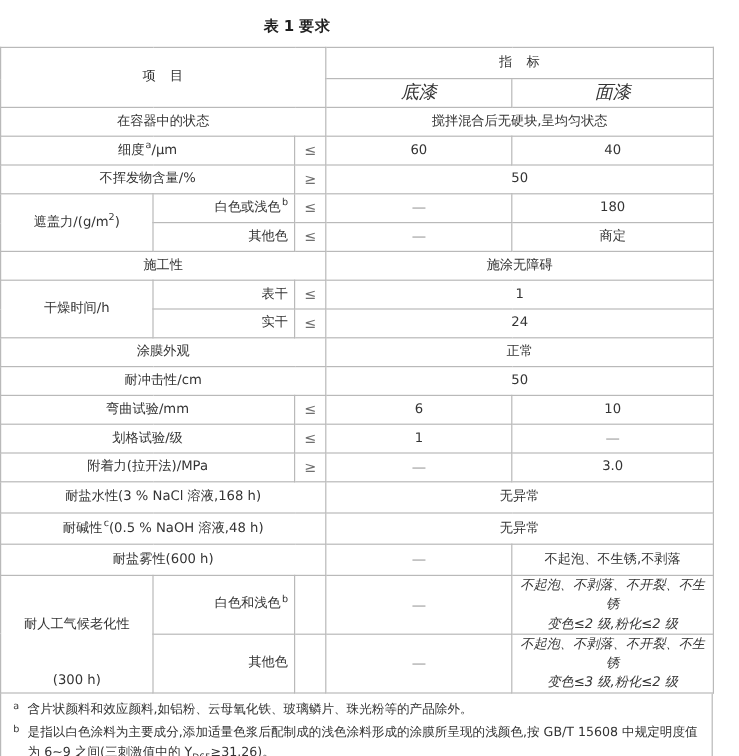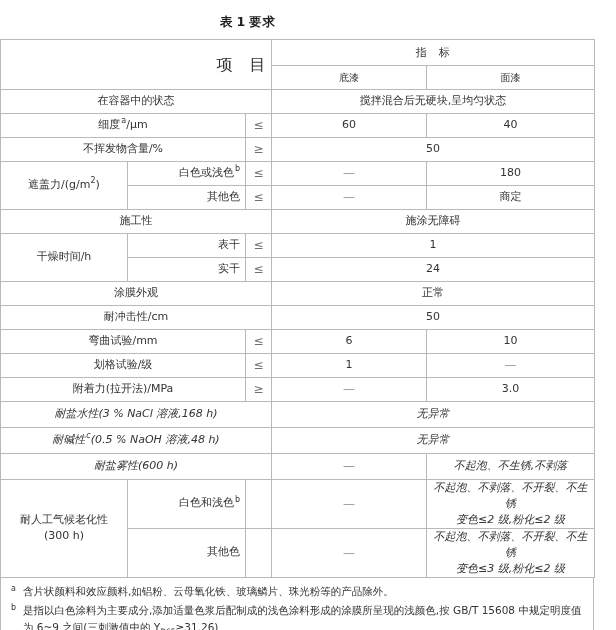--- a/index.html
+++ b/index.html
@@ -52,33 +52,34 @@
     background: #fff;
   }
   
   col.c-item   { width: 127px; }
   col.c-sub    { width: 118px; }
   col.c-sym    { width: 26px;  }
   col.c-primer { width: 155px; }
   col.c-top    { width: 168px; }
 
   .hdr-item {
-    text-align: right;
-    font-size: 16px;
+    text-align: center;
+    font-size: 11px;
     letter-spacing: 0.5px;
   }
   .hdr-indicator {
     text-align: center;
     font-size: 11px;
     letter-spacing: 0.5px;
     font-family: Liberation Serif, serif;
   }
   .hdr-sub {
     text-align: center;
-    font-size: 10px;
+    font-size: 15px;
+    font-style: italic;
   }
   .lbl {
     text-align: center;
     font-size: 11px;
     padding-left: 7px;
   }
   .sublbl {
     text-align: right;
     font-size: 11px;
   }
@@ -90,21 +91,21 @@
   }
   .val {
     text-align: center;
     font-size: 11px;
   }
   .val.dash {
     color: #999;
     font-size: 12px;
   }
   .r-h24 { height: 24px; }
-  .r-h26 { height: 26px; font-style: italic; }
+  .r-h26 { height: 26px; }
   .r-h38 { height: 38px; }
   .hdr-top { height: 26px; }
   .hdr-bot { height: 24px; }
 
   sup.fn {
     font-size: 8px;
     vertical-align: super;
     line-height: 0;
     padding-left: 1px;
   }
@@ -122,20 +123,21 @@
     display: block;
     text-align: center;
     font-size: 11px;
     line-height: 1.45;
     font-style: italic;
   }
   .item-stack {
     display: block;
     line-height: 1.5;
     font-size: 11px;
+    margin-top: 31px;
   }
   .notes {
     width: 594px;
     margin: 0 auto;
     border: 1px solid #b9b9b9;
     border-top: none;
     box-sizing: border-box;
     padding: 5px 8px 6px 8px;
     font-size: 10.5px;
     line-height: 1.65;

